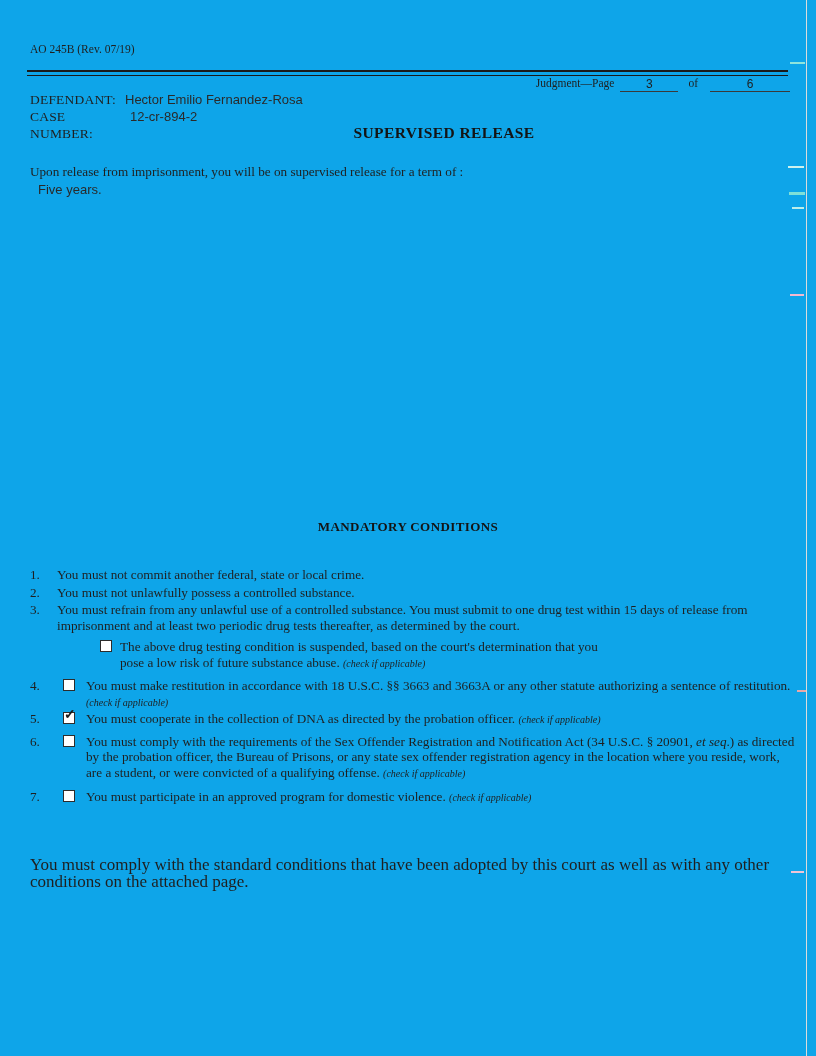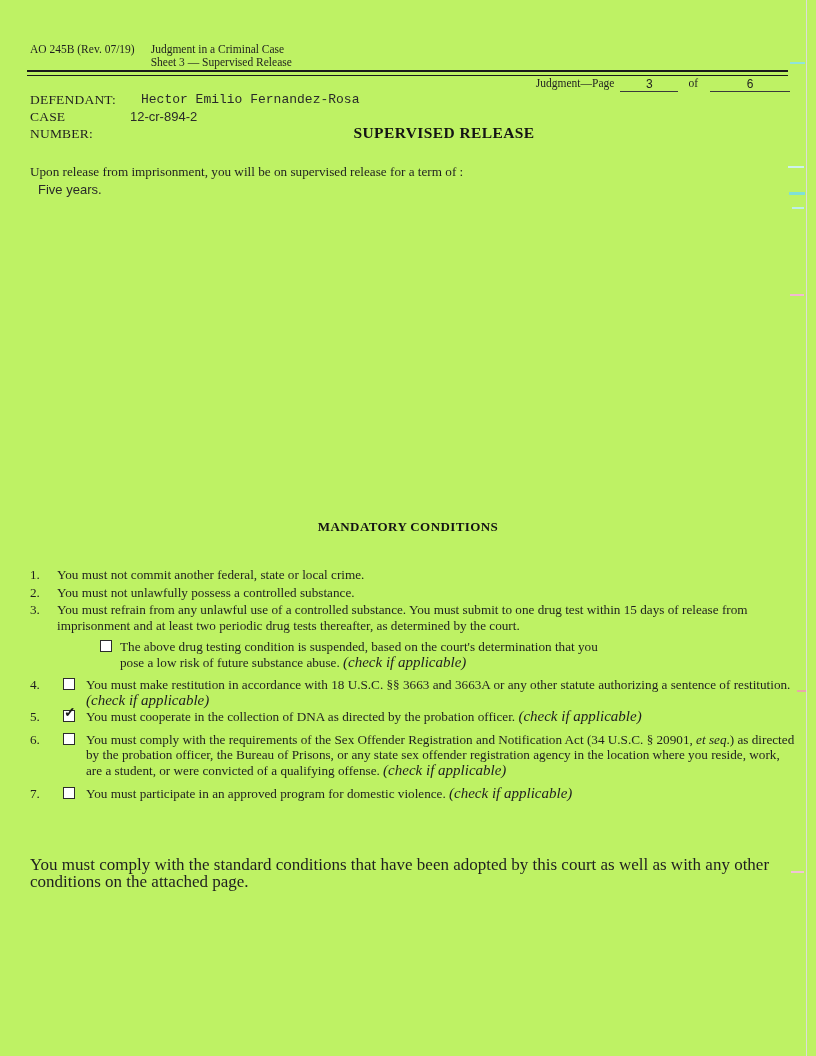--- a/index.html
+++ b/index.html
@@ -1,19 +1,19 @@
 <!DOCTYPE html>
 <html><head>
 <meta charset="utf-8">
 <style>
   html,body{margin:0;padding:0;background:#ffffff;}
   .page{
     position:relative;
     width:816px;height:1056px;
-    background:#bef264;
+    background:#0ea5e9;
     font-family:"Liberation Serif","DejaVu Serif",serif;
     color:#1f1f1f;
     overflow:hidden;
   }
   
   .form-id-row{position:absolute;left:30px;top:44px;display:flex;font-size:11.5px;line-height:11.5px;}
   .form-id{white-space:nowrap;}
   .form-title{margin-left:16px;}
   .form-title div{line-height:11.5px;margin-bottom:1px;}
   .rule-double{position:absolute;left:27px;width:761px;top:70px;height:3px;border-top:2px solid #1a1a1a;border-bottom:1px solid #1a1a1a;}
@@ -23,38 +23,38 @@
   .jp-val1{width:58px;margin-left:6px;}
   .jp-of{margin-left:10px;padding-bottom:1px;}
   .jp-val2{width:80px;margin-left:12px;}
   
   .def-block{position:absolute;left:30px;top:91px;font-size:13.5px;}
   .def-row{display:flex;line-height:17px;}
   .def-label{width:95px;letter-spacing:0.2px;}
   .case-label{width:100px;}
   .fill-sans{font-family:"Liberation Sans","DejaVu Sans",sans-serif;font-size:13px;color:#2a2a2a;}
   .def-row .fill-sans{margin-left:0px;}
-  .def-row1 .fill-sans{margin-left:16px;font-family:Liberation Mono, monospace;}
+  .def-row1 .fill-sans{margin-left:0px;}
   
   .sr-title{position:absolute;left:0;top:124px;width:100%;text-align:center;font-size:15.5px;font-weight:bold;letter-spacing:0.4px;color:#141414;padding-left:36px;}
   .mc-title{position:absolute;left:0;top:519px;width:100%;text-align:center;font-size:13px;font-weight:bold;letter-spacing:0.4px;color:#141414;}
   .intro-line{position:absolute;left:30px;top:164px;font-size:13.2px;}
   .term-line{position:absolute;left:38px;top:182px;}
   
   .cond-list{position:absolute;left:30px;top:567px;width:766px;font-size:13.2px;line-height:15.5px;}
   .cond-row{display:flex;align-items:flex-start;}
   .cond-num{width:27px;flex:none;}
   .cond-num-wide{width:33px;flex:none;}
   .cond-text{flex:1;}
   .boxcell{width:23px;flex:none;padding-top:1px;}
   .boxcell-sub{width:20px;flex:none;padding-top:1px;}
   .checkbox{position:relative;display:inline-block;width:10px;height:10px;border:1.2px solid #2c2c2c;background:#fff;}
   .tick{display:none;position:absolute;top:-5px;left:0px;font-size:14px;font-weight:bold;color:#1a1a1a;line-height:14px;}
   .checkbox.checked .tick{display:block;}
-  .italic-note{font-style:italic;font-size:15px;}
+  .italic-note{font-style:italic;font-size:10px;}
   .row-m1{margin-top:2px;}
   .row-m2{margin-top:2px;}
   .row-sub{margin-top:6px;padding-left:70px;}
   .row-sub .cond-text{max-width:482px;}
   .row-4{margin-top:7px;}
   .row-5{margin-top:1px;}
   .row-6{margin-top:6px;}
   .row-7{margin-top:8px;}
   
   .footer-note{position:absolute;left:30px;top:857px;width:766px;font-size:17px;line-height:16.5px;}
@@ -69,24 +69,20 @@
   .t6{left:797px;top:690px;width:9px;height:2px;background:#e9a8a8;}
   .t7{left:791px;top:871px;width:13px;height:2px;background:#f0c4d6;}
 </style>
 </head>
 <body>
 
 <div class="page">
 
   <div class="form-id-row">
     <span class="form-id">AO 245B (Rev. 07/19)</span>
-    <span class="form-title">
-      <div>Judgment in a Criminal Case</div>
-      <div>Sheet 3 — Supervised Release</div>
-    </span>
   </div>
   <div class="rule-double"></div>
 
   <div class="judgment-page-row">
     <span class="jp-label">Judgment—Page</span>
     <span class="jp-val jp-val1">3</span>
     <span class="jp-of">of</span>
     <span class="jp-val jp-val2">6</span>
   </div>
 

